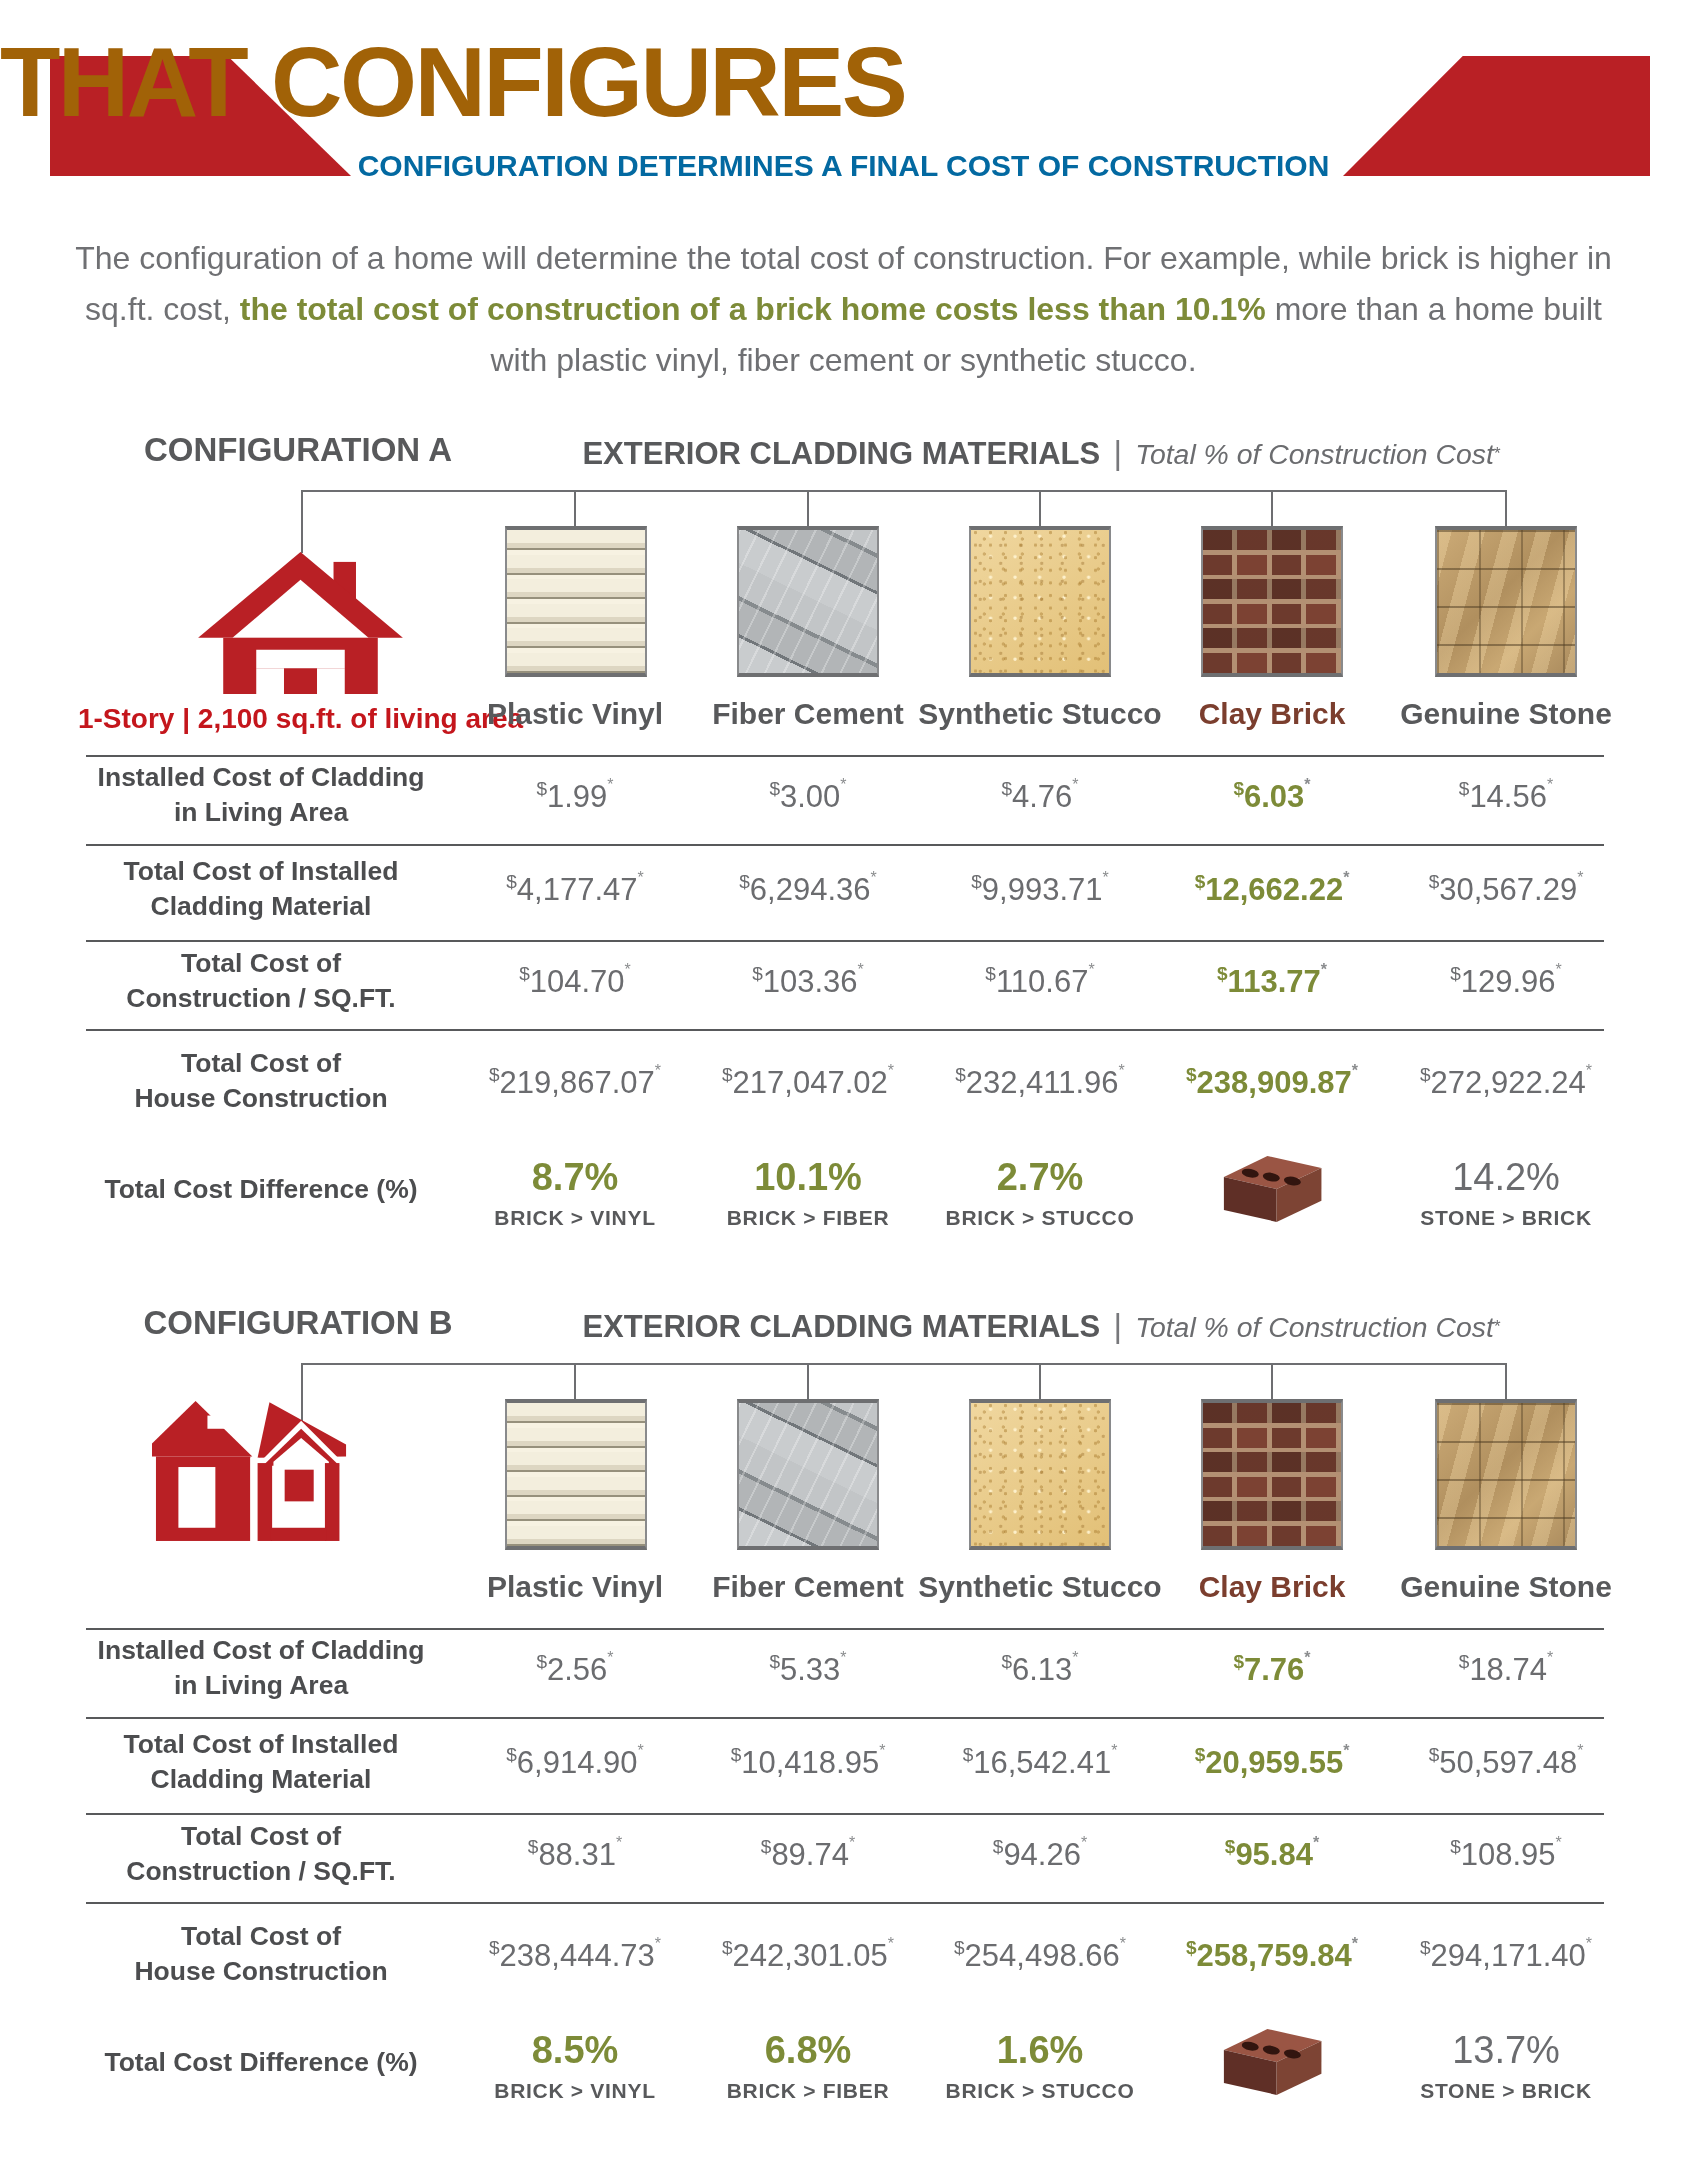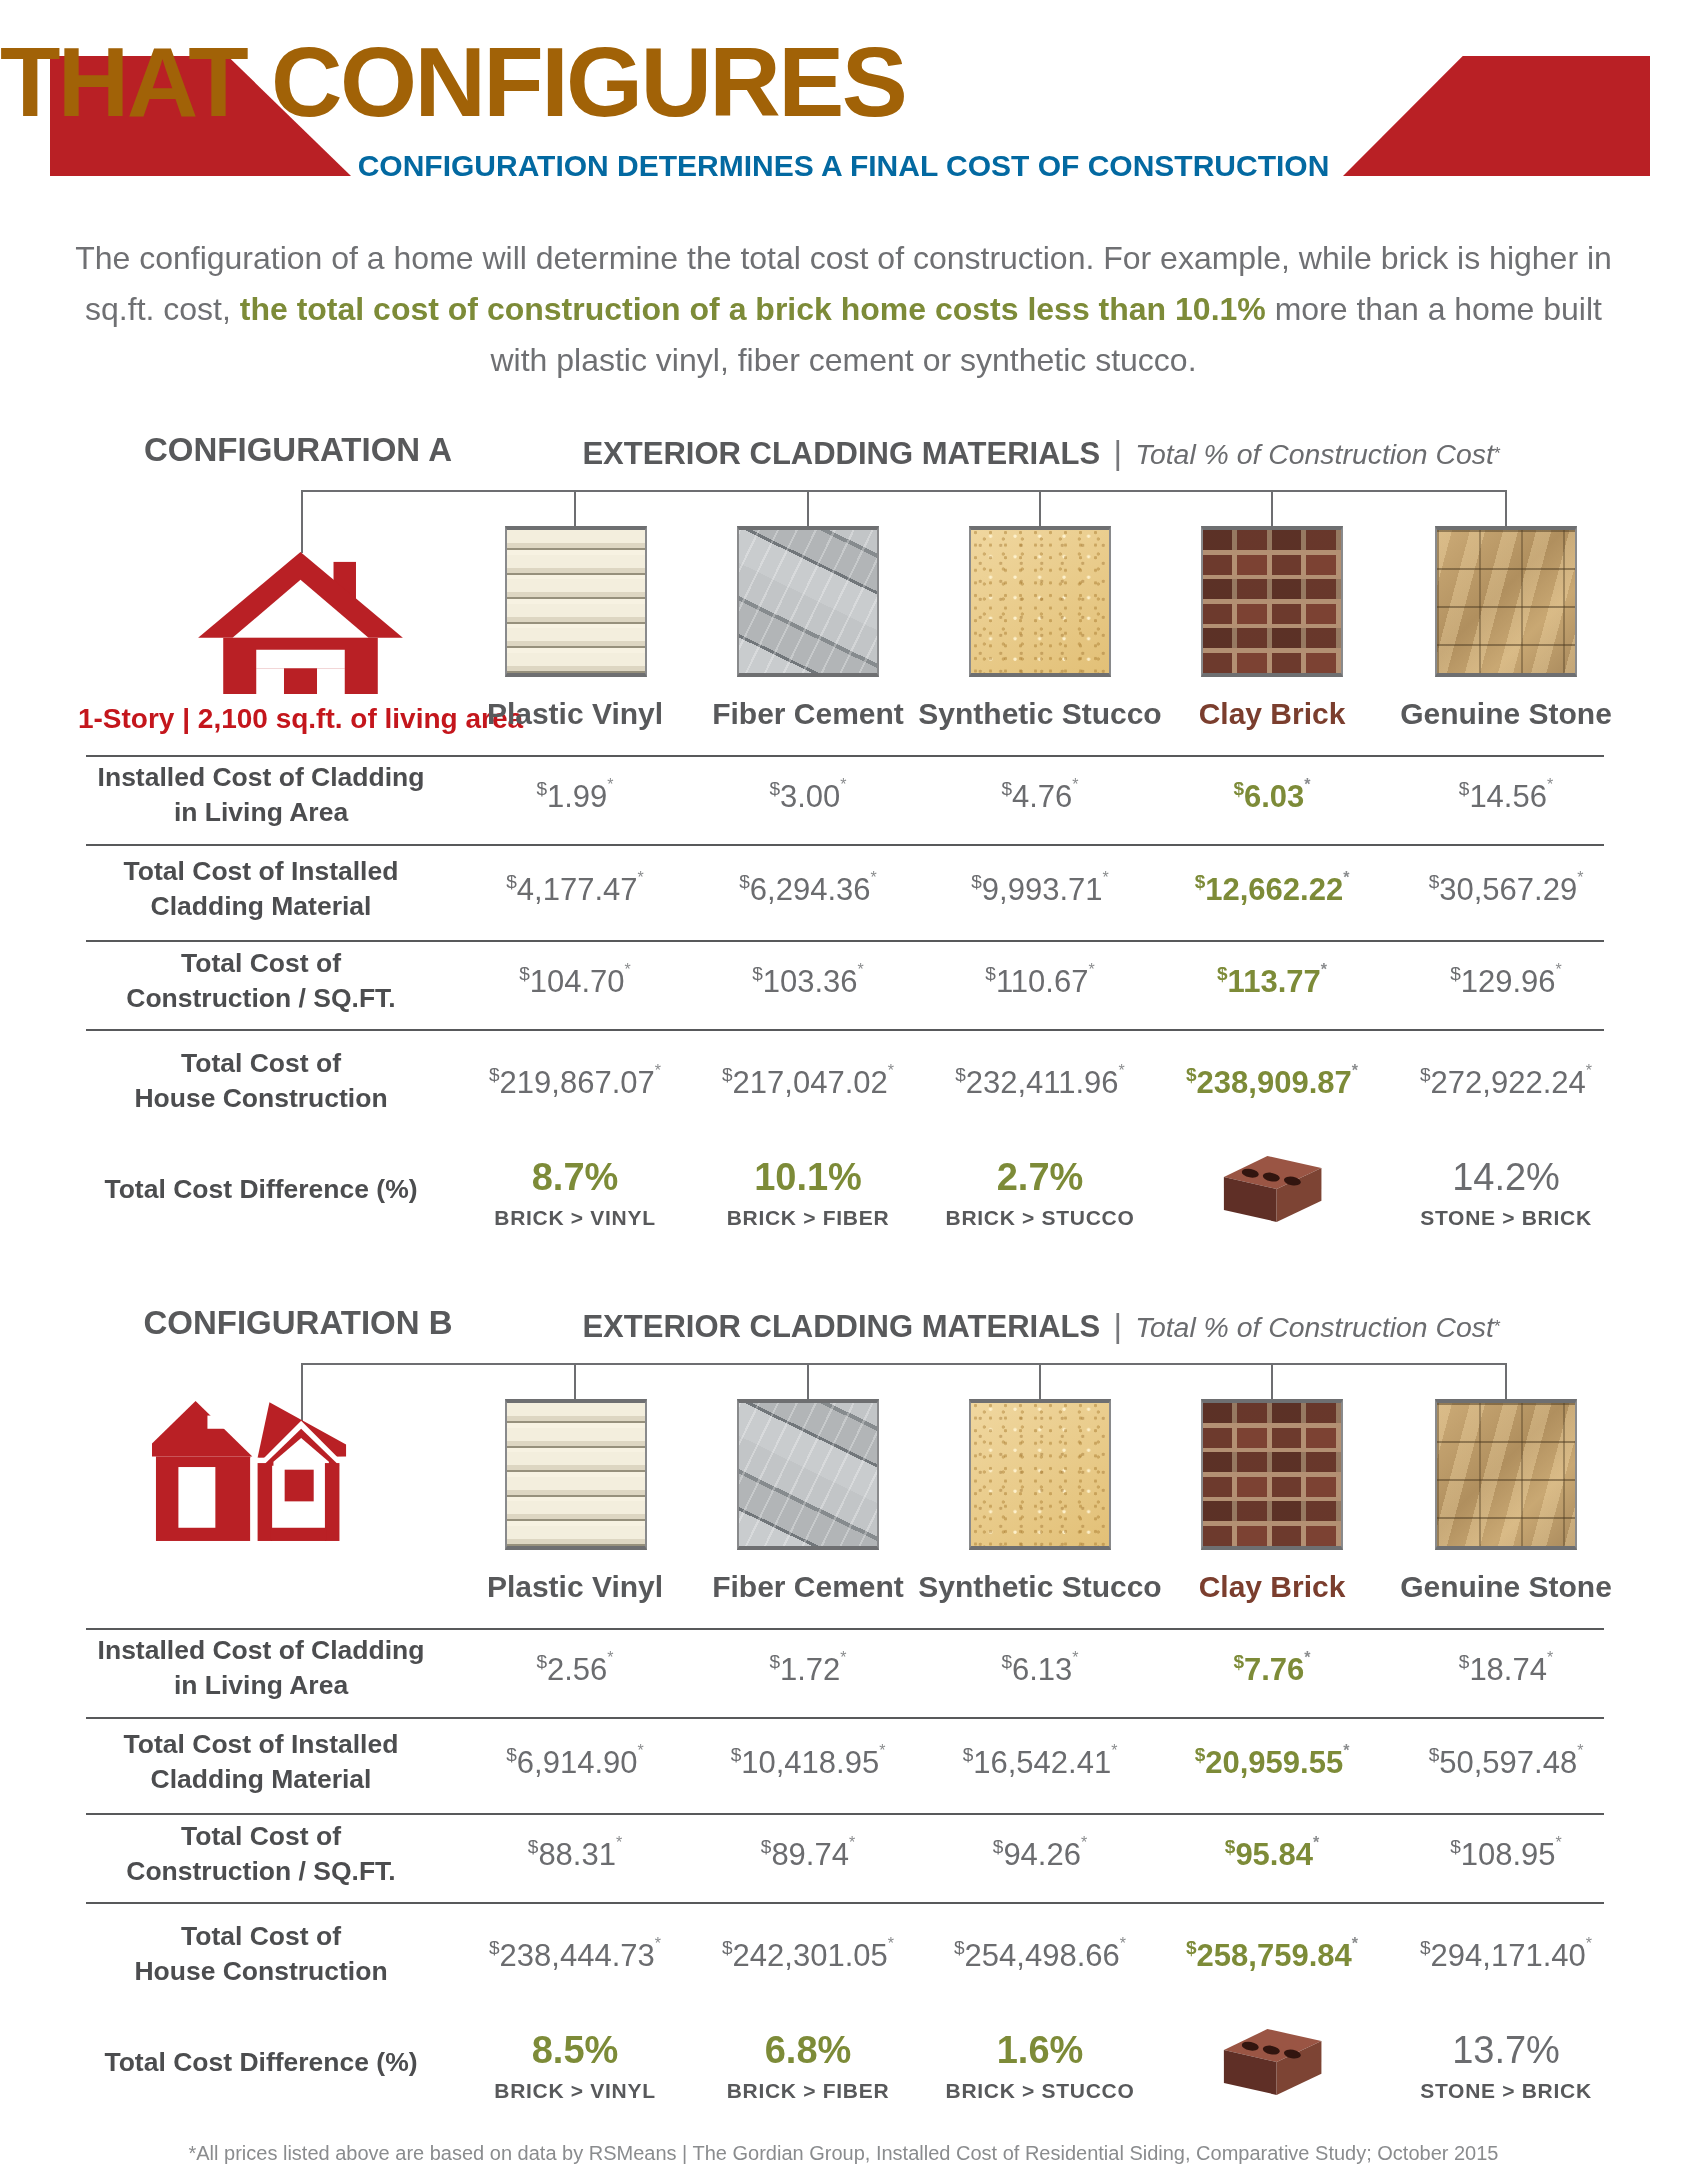--- a/index.html
+++ b/index.html
@@ -228,21 +228,21 @@
     <div class="mat mat-brick t4">Clay Brick</div>
     <div class="mat t5">Genuine Stone</div>
 
     <div class="hr hr1"></div>
     <div class="hr hr2"></div>
     <div class="hr hr3"></div>
     <div class="hr hr4"></div>
 
     <div class="rowlab rl1"><span>Installed Cost of Cladding</span><br><span>in Living Area</span></div>
     <div class="val vr1 t1"><sup class="cur">$</sup><span>2.56</span><sup class="ast">*</sup></div>
-    <div class="val vr1 t2"><sup class="cur">$</sup><span>1.72</span><sup class="ast">*</sup></div>
+    <div class="val vr1 t2"><sup class="cur">$</sup><span>5.33</span><sup class="ast">*</sup></div>
     <div class="val vr1 t3"><sup class="cur">$</sup><span>6.13</span><sup class="ast">*</sup></div>
     <div class="val vr1 t4 val-hl"><sup class="cur">$</sup><span>7.76</span><sup class="ast">*</sup></div>
     <div class="val vr1 t5"><sup class="cur">$</sup><span>18.74</span><sup class="ast">*</sup></div>
 
     <div class="rowlab rl2"><span>Total Cost of Installed</span><br><span>Cladding Material</span></div>
     <div class="val vr2 t1"><sup class="cur">$</sup><span>6,914.90</span><sup class="ast">*</sup></div>
     <div class="val vr2 t2"><sup class="cur">$</sup><span>10,418.95</span><sup class="ast">*</sup></div>
     <div class="val vr2 t3"><sup class="cur">$</sup><span>16,542.41</span><sup class="ast">*</sup></div>
     <div class="val vr2 t4 val-hl"><sup class="cur">$</sup><span>20,959.55</span><sup class="ast">*</sup></div>
     <div class="val vr2 t5"><sup class="cur">$</sup><span>50,597.48</span><sup class="ast">*</sup></div>
@@ -281,15 +281,14 @@
       <ellipse cx="52" cy="38" rx="13" ry="6.5" fill="#32150f" transform="rotate(10 52 38)"></ellipse>
       <ellipse cx="84" cy="44" rx="13" ry="6.5" fill="#32150f" transform="rotate(10 84 44)"></ellipse>
       <ellipse cx="116" cy="50" rx="13" ry="6.5" fill="#32150f" transform="rotate(10 116 50)"></ellipse>
     </svg>
     <div class="diffcell t5">
         <div class="pnum pnum-muted">13.7%</div>
         <div class="psub">STONE &gt; BRICK</div>
       </div>
   </div>
 
-  <div class="footer">*All prices listed above are based on data by RSMeans | The Gordian Group, Installed Cost of Residential Siding, Comparative Study; October 2015</div>
 </div>
 
 
 </body></html>

